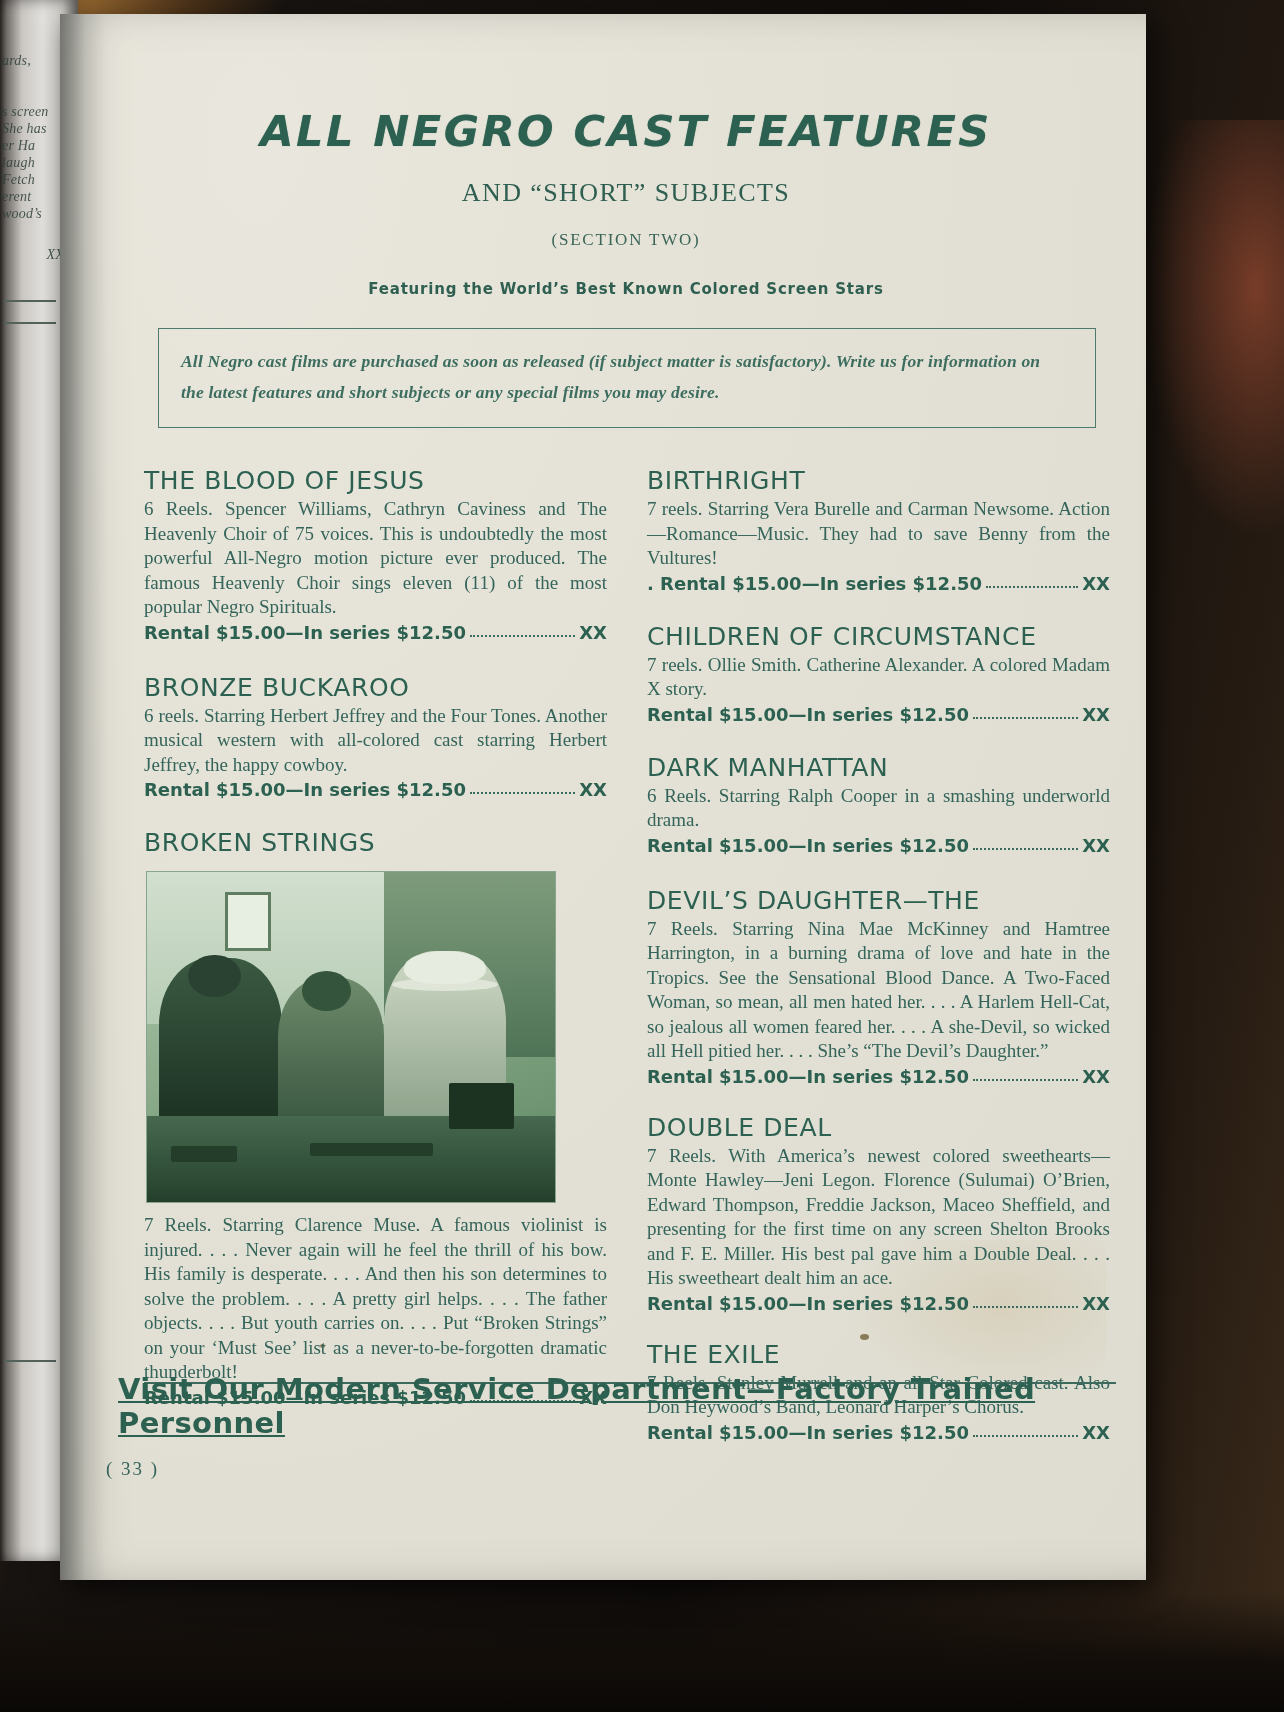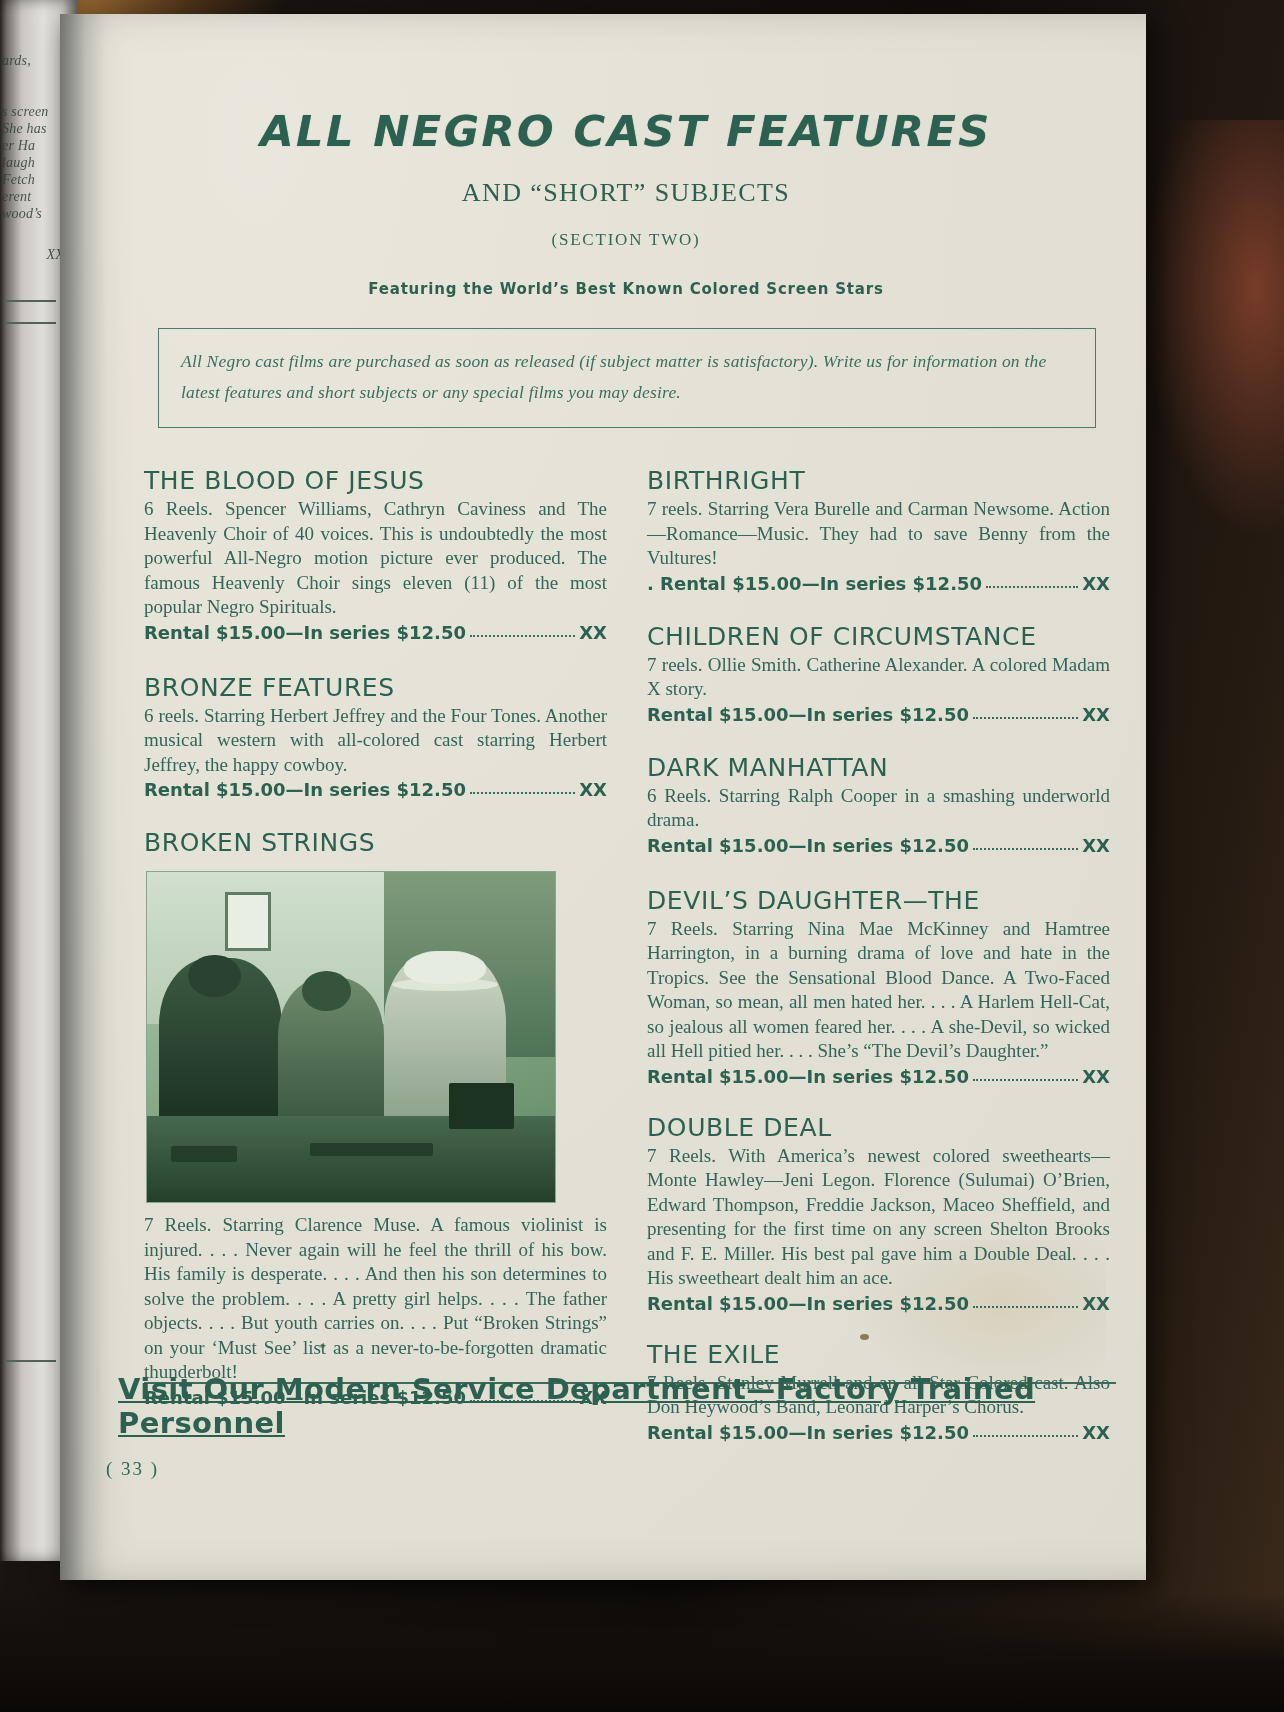--- a/index.html
+++ b/index.html
@@ -78,20 +78,21 @@
     font-size:17px;letter-spacing:1.8px;color:#3a6457;
   }
   .sub3{
     text-align:center;margin-top:30px;
     font-family:"DejaVu Sans", sans-serif;
     font-weight:bold;font-size:15px;letter-spacing:.8px;color:#2f5f50;
   }
   .notice{
     margin:30px 50px 0 52px;border:1.5px solid #4e7a6c;
     padding:17px 38px 19px 22px;
+    font-weight:bold;
   }
   .notice p{
     margin:0;font-style:italic;font-size:17.5px;line-height:31px;
     color:#3d6d5f;letter-spacing:.2px;
   }
   .cols{
     display:flex;margin:38px 36px 0 38px;gap:40px;
   }
   .col{width:480px;}
   .entry{margin-bottom:19px;}
@@ -183,30 +184,30 @@
     <div class="notice">
       <p>All Negro cast films are purchased as soon as released (if subject matter is satisfactory). Write us for information on the latest features and short subjects or any special films you may desire.</p>
     </div>
 
     <div class="cols">
 
       <div class="col">
 
         <div class="entry">
           <h2>THE BLOOD OF JESUS</h2>
-          <p>6 Reels. Spencer Williams, Cathryn Caviness and The Heavenly Choir of 40 voices. This is undoubtedly the most powerful All-Negro motion picture ever produced. The famous Heavenly Choir sings eleven (11) of the most popular Negro Spirituals.</p>
+          <p>6 Reels. Spencer Williams, Cathryn Caviness and The Heavenly Choir of 75 voices. This is undoubtedly the most powerful All-Negro motion picture ever produced. The famous Heavenly Choir sings eleven (11) of the most popular Negro Spirituals.</p>
           <div class="rental">
             <span>Rental $15.00—In series $12.50</span>
             <span class="dots"></span>
             <span>XX</span>
           </div>
         </div>
 
         <div class="entry" style="margin-top:30px">
-          <h2>BRONZE FEATURES</h2>
+          <h2>BRONZE BUCKAROO</h2>
           <p>6 reels. Starring Herbert Jeffrey and the Four Tones. Another musical western with all-colored cast starring Herbert Jeffrey, the happy cowboy.</p>
           <div class="rental">
             <span>Rental $15.00—In series $12.50</span>
             <span class="dots"></span>
             <span>XX</span>
           </div>
         </div>
 
         <div class="entry" style="margin-top:28px">
           <h2>BROKEN STRINGS</h2>

